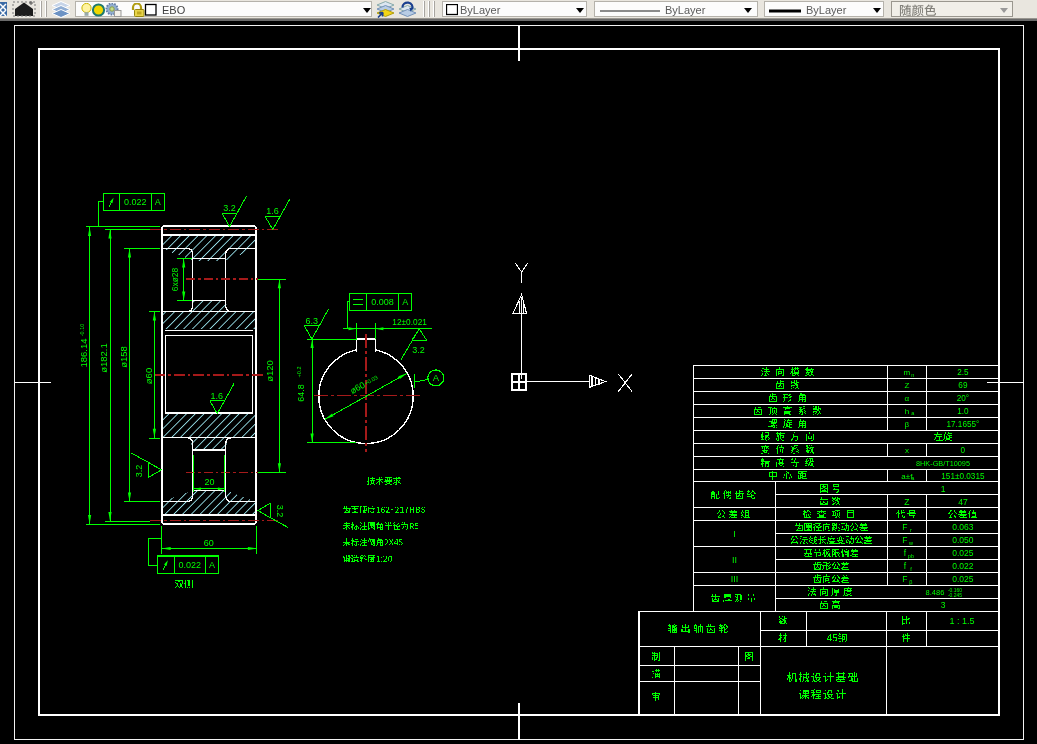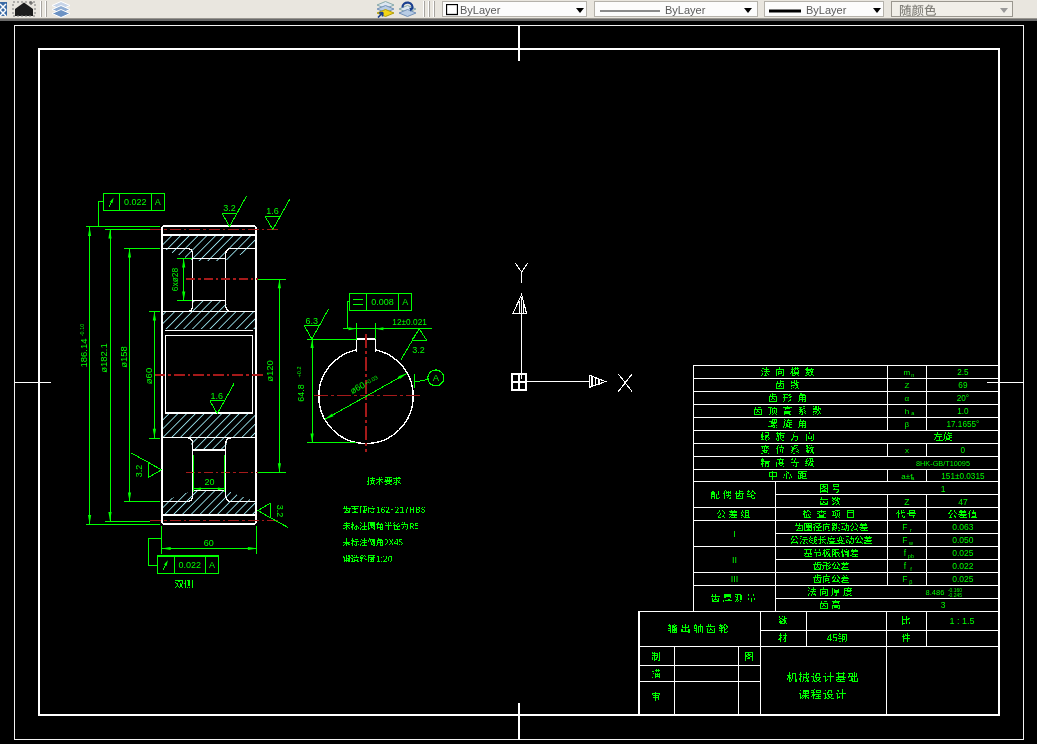--- a/index.html
+++ b/index.html
@@ -29,20 +29,45 @@
     <div class="sep" style="left:45px"></div>
 
 <svg style="position:absolute;left:51px;top:1px" width="20" height="17">
       <g stroke="#fff" fill="#9db8d8" stroke-width="1">
         <path d="M10,0.5 L19,4.5 L10,8.5 L1,4.5 Z" fill="#c6d4e8"></path>
         <path d="M10,4.5 L19,8.5 L10,12.5 L1,8.5 Z" fill="#8fadd3"></path>
         <path d="M10,8.5 L19,12.5 L10,16.5 L1,12.5 Z" fill="#6d93c4"></path>
       </g>
     </svg>
 
+<div class="combo" style="left:75px; width:297px">
+<svg style="position:absolute;left:4px;top:1px" width="82" height="14">
+<g>
+          <circle cx="6.5" cy="5" r="4.6" fill="#fff3a0" stroke="#c8b400"></circle>
+          <rect x="4.5" y="9.2" width="4" height="3.6" fill="#9aa"></rect>
+        </g>
+<g>
+          <circle cx="18.5" cy="7" r="5.6" fill="#f0d800" stroke="#1e7a6e" stroke-width="2"></circle>
+        </g>
+<g>
+          <circle cx="32" cy="6" r="5.6" fill="#92aed0" stroke="#637ea6" stroke-dasharray="1.6 1.2" stroke-width="1.8"></circle>
+          <circle cx="32" cy="6" r="2.2" fill="#c8dc8c" stroke="#88a048"></circle>
+          <rect x="34.5" y="7.5" width="6.5" height="6" fill="#f4f1ea" stroke="#999"></rect>
+        </g>
+<g transform="translate(50.5 0)">
+          <path d="M2.5,7 V4.5 a4 4 0 0 1 8 0 V7" fill="none" stroke="#b09c10" stroke-width="2.2"></path>
+          <rect x="4" y="6.5" width="9.5" height="7" rx="1" fill="#e8d44a" stroke="#948410"></rect>
+          <rect x="6.5" y="8.5" width="4.5" height="3" fill="#c0a820"></rect>
+        </g>
+<rect x="65.5" y="1.5" width="10.5" height="10.5" fill="#fff" stroke="#000" stroke-width="1.3"></rect>
+</svg>
+
+<span class="ctext" style="left:86px;color:#3f3f3f">EBO</span>
+<div class="darr" style="left:287px"></div>
+</div>
 
 <svg style="position:absolute;left:376px;top:1px" width="19" height="17">
       <g stroke-width="1">
         <path d="M9.5,0.5 L18,4 L9.5,7.5 L1,4 Z" fill="#dce6f1" stroke="#8aa"></path>
         <path d="M9.5,4.5 L18,8 L9.5,11.5 L1,8 Z" fill="#b8cce4" stroke="#7391b8"></path>
         <path d="M9.5,8.5 L18,12 L9.5,15.5 L1,12 Z" fill="#f3d516" stroke="#b09c10"></path>
         <path d="M2,16.5 L7,11.5 M7,11.5 l-4,0.5 M7,11.5 l-0.5,4" stroke="#1a3f8f" stroke-width="1.6" fill="none"></path>
       </g>
     </svg>
 

